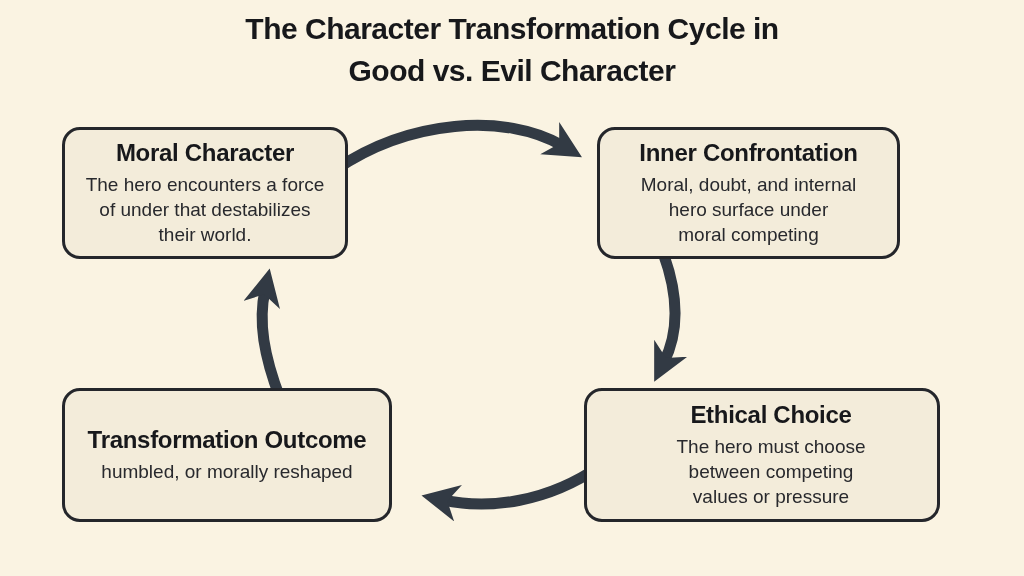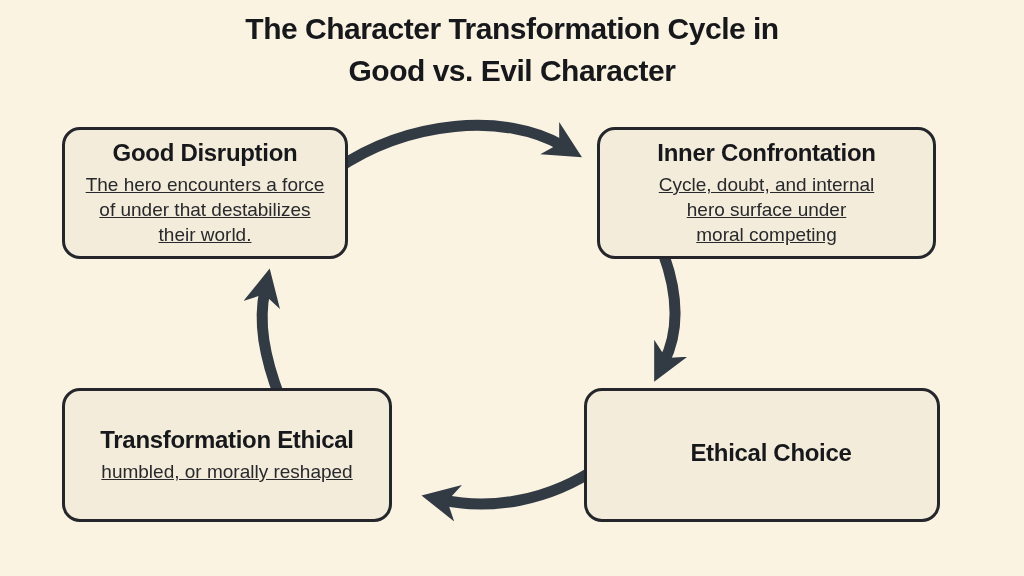--- a/index.html
+++ b/index.html
@@ -64,24 +64,23 @@
     font-size: 24px;
     font-weight: 700;
     color: var(--title-text);
     letter-spacing: -0.3px;
     margin-bottom: 5px;
   }
   .node-body {
     font-size: 19px;
     line-height: 25px;
     color: var(--body-text);
-    text-decoration: underline;
   }
   .node-1 { left: 62px;  top: 127px; width: 286px; height: 132px; }
-  .node-2 { left: 597px; top: 127px; width: 339px; height: 132px; }
+  .node-2 { left: 597px; top: 127px; width: 303px; height: 132px; }
   .node-3 { left: 584px; top: 388px; width: 356px; height: 134px; padding-left: 28px; }
   .node-4 { left: 62px;  top: 388px; width: 330px; height: 134px; }
 </style>
 </head>
 <body>
 
 <div class="canvas">
 
   <div class="diagram-title">
     <div class="line">The Character Transformation Cycle in</div>
@@ -94,41 +93,46 @@
         <path class="arrowhead" d="M0,0 L3.4,1.7 L0,3.4 L1.0,1.7 Z"></path>
       </marker>
     </defs>
     <path class="arrow-path" d="M 335 170 C 408 120, 505 112, 563 146" marker-end="url(#head)"></path>
     <path class="arrow-path" d="M 662 250 C 678 292, 680 330, 664 362" marker-end="url(#head)"></path>
     <path class="arrow-path" d="M 600 466 C 548 502, 490 510, 443 500" marker-end="url(#head)"></path>
     <path class="arrow-path" d="M 280 398 C 264 356, 258 322, 265 290" marker-end="url(#head)"></path>
   </svg>
 
   <div class="node node-1">
-    <div class="node-title">Good Disruption</div>
+    <div class="node-title">Moral Character</div>
     <div class="node-body">
       <div>The hero encounters a force</div>
       <div>of under that destabilizes</div>
       <div>their world.</div>
     </div>
   </div>
 
   <div class="node node-2">
     <div class="node-title">Inner Confrontation</div>
     <div class="node-body">
-      <div>Cycle, doubt, and internal</div>
+      <div>Moral, doubt, and internal</div>
       <div>hero surface under</div>
       <div>moral competing</div>
     </div>
   </div>
 
   <div class="node node-3">
     <div class="node-title">Ethical Choice</div>
+    <div class="node-body">
+      <div>The hero must choose</div>
+      <div>between competing</div>
+      <div>values or pressure</div>
+    </div>
   </div>
 
   <div class="node node-4">
-    <div class="node-title">Transformation Ethical</div>
+    <div class="node-title">Transformation Outcome</div>
     <div class="node-body">
       <div>humbled, or morally reshaped</div>
     </div>
   </div>
 
 </div>
 
 </body></html>

